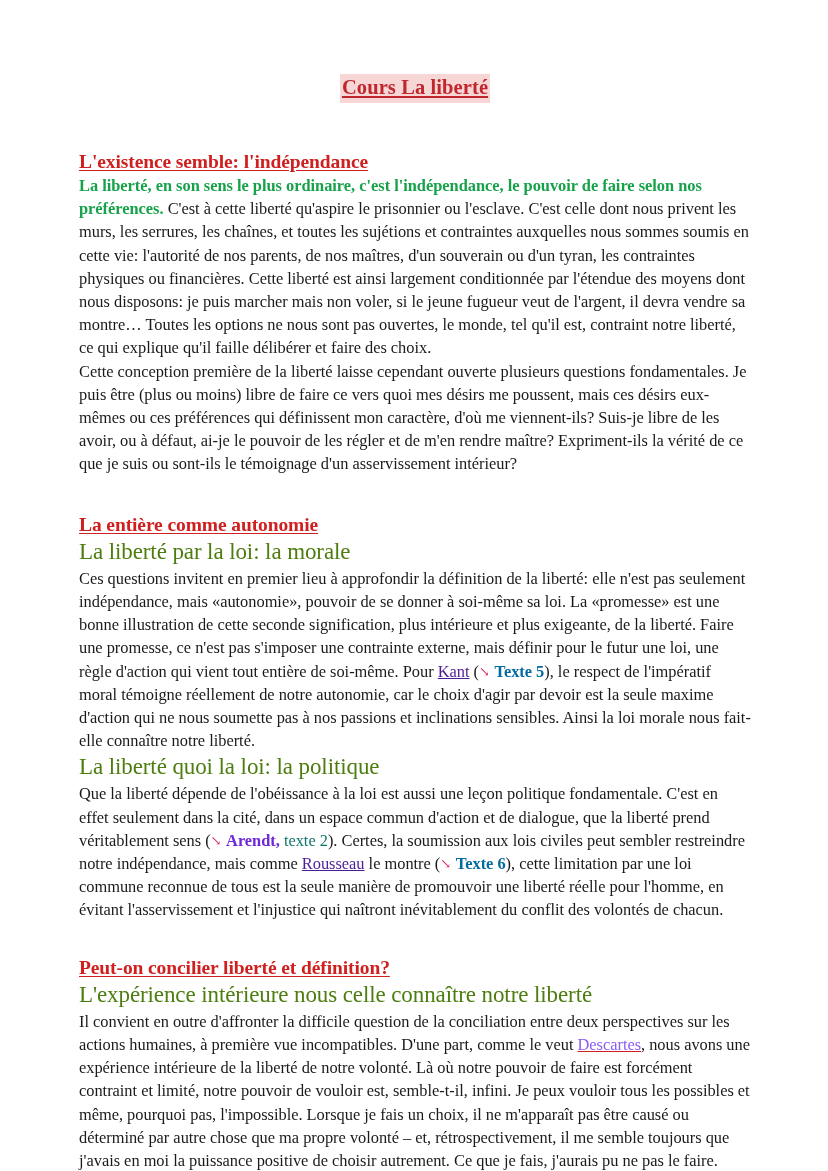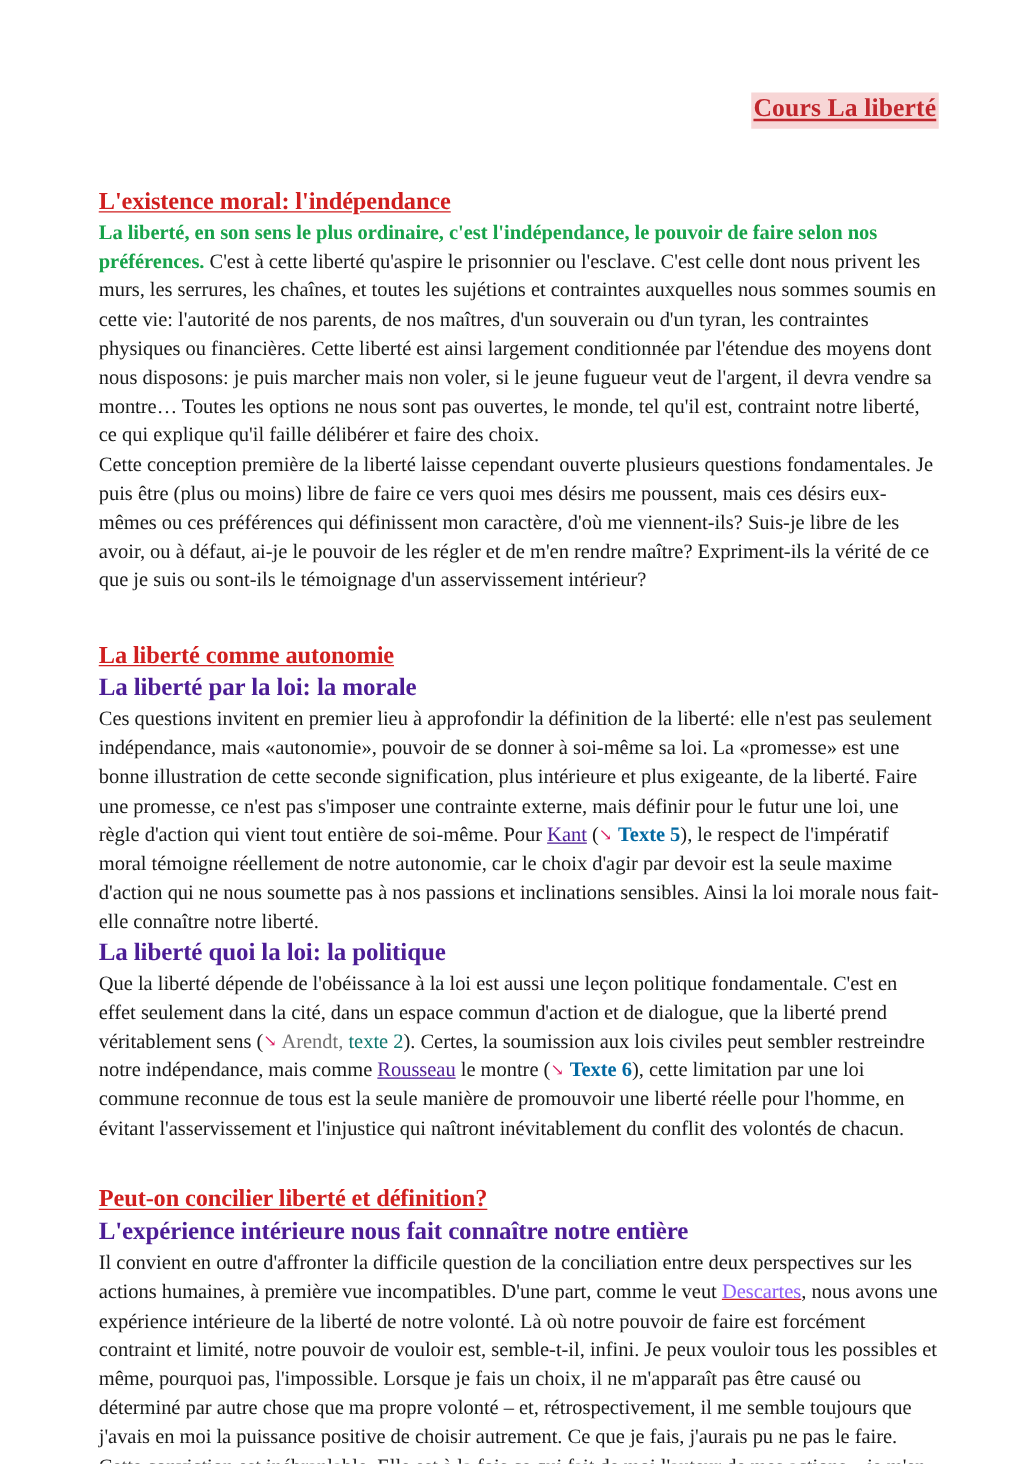--- a/index.html
+++ b/index.html
@@ -24,21 +24,21 @@
   }
   .content {
     position: absolute;
     left: 79px;
     top: 0;
     width: 672px;
   }
 
   
   .doc-title-wrap {
-    text-align: right;
+    text-align: center;
     padding-top: 74px;
   }
   .doc-title {
     display: inline-block;
     font-family: "Liberation Serif", "DejaVu Serif", serif;
     font-size: 20.5px;
     font-weight: bold;
     color: #c0272d;
     background: #f7d6d6;
     text-decoration: underline;
@@ -56,23 +56,23 @@
     color: #d01f1f;
     text-decoration: underline;
     text-underline-offset: 2px;
     margin: 0;
     padding: 0;
     line-height: 1.3;
     letter-spacing: -0.1px;
   }
   h3.sub-heading {
     font-family: "Liberation Serif", "DejaVu Serif", serif;
-    font-size: 20px;
-    font-weight: bold;
-    color: #4c1d95;
+    font-size: 23px;
+    font-weight: normal;
+    color: #4d7c0f;
     margin: 0;
     padding: 0;
     line-height: 1.3;
     letter-spacing: -0.1px;
   }
 
   
   p.body-text {
     font-family: "Liberation Serif", "DejaVu Serif", serif;
     font-size: 16.4px;
@@ -106,22 +106,22 @@
   }
   .texte-ref {
     color: #0369a1;
     font-weight: bold;
   }
   .texte-ref-light {
     color: #0f766e;
     font-weight: normal;
   }
   .author-bold {
-    font-weight: normal;
-    color: #737373;
+    font-weight: bold;
+    color: #6d28d9;
   }
   .arrow-glyph {
     color: #d81b60;
     font-size: 13px;
     font-weight: normal;
     vertical-align: 1px;
     letter-spacing: 0.5px;
   }
 </style>
 </head>
@@ -129,48 +129,48 @@
 
 <div class="page">
   <div class="content">
 
     <div class="doc-title-wrap">
       <span class="doc-title">Cours La liberté</span>
     </div>
 
     <div class="gap-sec"></div>
 
-    <h2 class="section-heading">L'existence moral: l'indépendance</h2>
+    <h2 class="section-heading">L'existence semble: l'indépendance</h2>
 
     <p class="body-text">
       <span class="lead-green">La liberté, en son sens le plus ordinaire, c'est l'indépendance, le pouvoir de faire selon nos préférences.</span><span> C'est à cette liberté qu'aspire le prisonnier ou l'esclave. C'est celle dont nous privent les murs, les serrures, les chaînes, et toutes les sujétions et contraintes auxquelles nous sommes soumis en cette vie: l'autorité de nos parents, de nos maîtres, d'un souverain ou d'un tyran, les contraintes physiques ou financières. Cette liberté est ainsi largement conditionnée par l'étendue des moyens dont nous disposons: je puis marcher mais non voler, si le jeune fugueur veut de l'argent, il devra vendre sa montre… Toutes les options ne nous sont pas ouvertes, le monde, tel qu'il est, contraint notre liberté, ce qui explique qu'il faille délibérer et faire des choix.</span>
     </p>
 
     <p class="body-text">Cette conception première de la liberté laisse cependant ouverte plusieurs questions fondamentales. Je puis être (plus ou moins) libre de faire ce vers quoi mes désirs me poussent, mais ces désirs eux-mêmes ou ces préférences qui définissent mon caractère, d'où me viennent-ils? Suis-je libre de les avoir, ou à défaut, ai-je le pouvoir de les régler et de m'en rendre maître? Expriment-ils la vérité de ce que je suis ou sont-ils le témoignage d'un asservissement intérieur?</p>
 
     <div class="gap-sec2"></div>
 
-    <h2 class="section-heading">La liberté comme autonomie</h2>
+    <h2 class="section-heading">La entière comme autonomie</h2>
 
     <h3 class="sub-heading">La liberté par la loi: la morale</h3>
 
     <p class="body-text">
       <span>Ces questions invitent en premier lieu à approfondir la définition de la liberté: elle n'est pas seulement indépendance, mais «autonomie», pouvoir de se donner à soi-même sa loi. La «promesse» est une bonne illustration de cette seconde signification, plus intérieure et plus exigeante, de la liberté. Faire une promesse, ce n'est pas s'imposer une contrainte externe, mais définir pour le futur une loi, une règle d'action qui vient tout entière de soi-même. Pour </span><a class="ref-link" href="#">Kant</a><span> (</span><span class="arrow-glyph">↘</span> <span class="texte-ref">Texte 5</span><span>), le respect de l'impératif moral témoigne réellement de notre autonomie, car le choix d'agir par devoir est la seule maxime d'action qui ne nous soumette pas à nos passions et inclinations sensibles. Ainsi la loi morale nous fait-elle connaître notre liberté.</span>
     </p>
 
     <h3 class="sub-heading">La liberté quoi la loi: la politique</h3>
 
     <p class="body-text">
       <span>Que la liberté dépende de l'obéissance à la loi est aussi une leçon politique fondamentale. C'est en effet seulement dans la cité, dans un espace commun d'action et de dialogue, que la liberté prend véritablement sens (</span><span class="arrow-glyph">↘</span> <span class="author-bold">Arendt,</span> <span class="texte-ref-light">texte 2</span><span>). Certes, la soumission aux lois civiles peut sembler restreindre notre indépendance, mais comme </span><a class="ref-link" href="#">Rousseau</a><span> le montre (</span><span class="arrow-glyph">↘</span> <span class="texte-ref">Texte 6</span><span>), cette limitation par une loi commune reconnue de tous est la seule manière de promouvoir une liberté réelle pour l'homme, en évitant l'asservissement et l'injustice qui naîtront inévitablement du conflit des volontés de chacun.</span>
     </p>
 
     <div class="gap-sec3"></div>
 
     <h2 class="section-heading">Peut-on concilier liberté et définition?</h2>
 
-    <h3 class="sub-heading">L'expérience intérieure nous fait connaître notre entière</h3>
+    <h3 class="sub-heading">L'expérience intérieure nous celle connaître notre liberté</h3>
 
     <p class="body-text">
       <span>Il convient en outre d'affronter la difficile question de la conciliation entre deux perspectives sur les actions humaines, à première vue incompatibles. D'une part, comme le veut </span><a class="ref-link-green" href="#">Descartes</a><span>, nous avons une expérience intérieure de la liberté de notre volonté. Là où notre pouvoir de faire est forcément contraint et limité, notre pouvoir de vouloir est, semble-t-il, infini. Je peux vouloir tous les possibles et même, pourquoi pas, l'impossible. Lorsque je fais un choix, il ne m'apparaît pas être causé ou déterminé par autre chose que ma propre volonté – et, rétrospectivement, il me semble toujours que j'avais en moi la puissance positive de choisir autrement. Ce que je fais, j'aurais pu ne pas le faire. Cette conviction est inébranlable. Elle est à la fois ce qui fait de moi l'auteur de mes actions – je m'en sens « responsable », et j'accepterai d'être récompensé ou blâmé pour elles – mais aussi peut-être ce qui permet l'action tout court: nous serions-nous engagés dans une action quelconque si nous</span>
     </p>
 
   </div>
 </div>
 
 </body></html>

